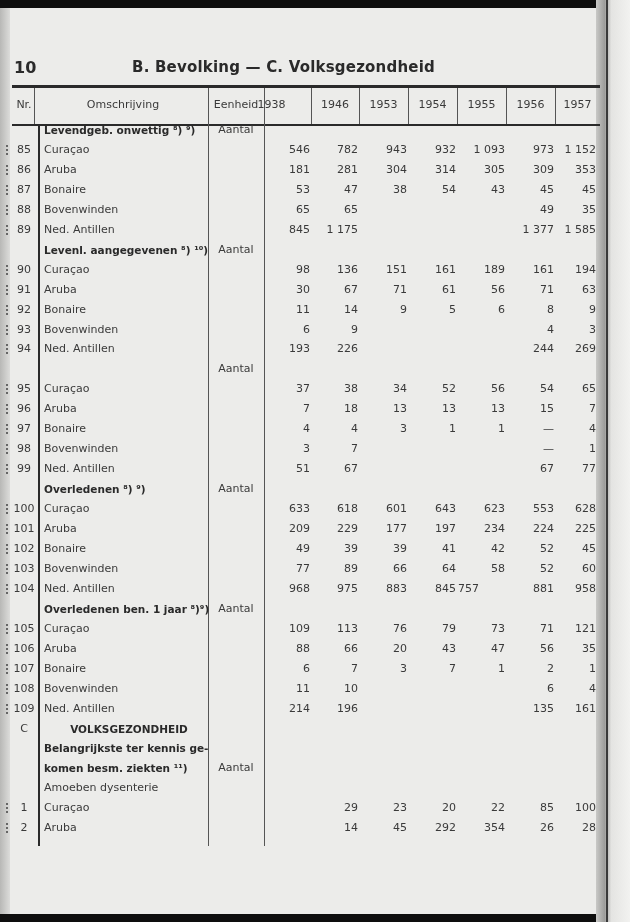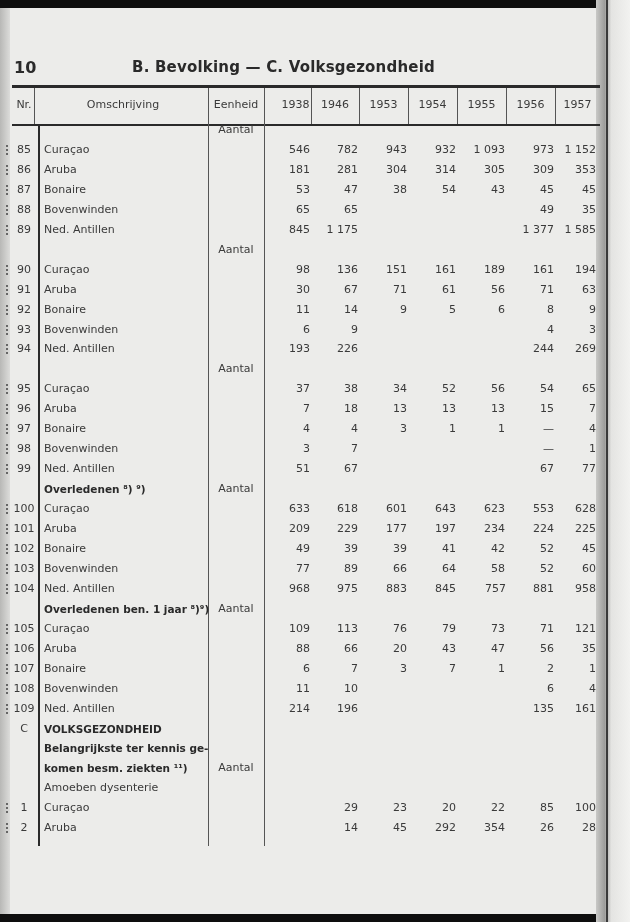--- a/index.html
+++ b/index.html
@@ -67,31 +67,32 @@
 <div class="vline" style="left:311px;top:88px;height:36px;"></div>
 <div class="vline" style="left:359px;top:88px;height:36px;"></div>
 <div class="vline" style="left:408px;top:88px;height:36px;"></div>
 <div class="vline" style="left:457px;top:88px;height:36px;"></div>
 <div class="vline" style="left:506px;top:88px;height:36px;"></div>
 <div class="vline" style="left:555px;top:88px;height:36px;"></div>
 
 <div class="hdr" style="left:12px;width:24px;">Nr.</div>
 <div class="hdr" style="left:38px;width:170px;">Omschrijving</div>
 <div class="hdr" style="left:208px;width:56px;">Eenheid</div>
-<div class="hdr" style="left:272px;width:47px;">1938</div>
+<div class="hdr" style="left:248px;width:47px;">1938</div>
 <div class="hdr" style="left:311px;width:48px;">1946</div>
 <div class="hdr" style="left:359px;width:49px;">1953</div>
 <div class="hdr" style="left:408px;width:49px;">1954</div>
 <div class="hdr" style="left:457px;width:49px;">1955</div>
 <div class="hdr" style="left:506px;width:49px;">1956</div>
 <div class="hdr" style="left:555px;width:45px;">1957</div>
 
 <div id="rows">
     <div class="row" style="top: 120px;">
       <div class="cell nr" style="left: 12px; width: 24px;"></div>
+      <div class="cell desc bold" style="left: 44px;">Levendgeb.  onwettig ⁸) ⁹)</div>
       <div class="cell unit" style="left: 208px; width: 56px;">Aantal</div>
       <div class="cell val" style="left: 262px; width: 48px;"></div>
       <div class="cell val" style="left: 310px; width: 48px;"></div>
       <div class="cell val" style="left: 359px; width: 48px;"></div>
       <div class="cell val" style="left: 408px; width: 48px;"></div>
       <div class="cell val" style="left: 457px; width: 48px;"></div>
       <div class="cell val" style="left: 506px; width: 48px;"></div>
       <div class="cell val" style="left: 548px; width: 48px;"></div>
     </div>
     <div class="row" style="top: 139.95px;">
@@ -154,20 +155,21 @@
       <div class="cell val" style="left: 310px; width: 48px;">1 175</div>
       <div class="cell val" style="left: 359px; width: 48px;"></div>
       <div class="cell val" style="left: 408px; width: 48px;"></div>
       <div class="cell val" style="left: 457px; width: 48px;"></div>
       <div class="cell val" style="left: 506px; width: 48px;">1 377</div>
       <div class="cell val" style="left: 548px; width: 48px;">1 585</div>
     </div>
     <div class="margin-mark" style="top: 224.75px;"></div>
     <div class="row" style="top: 239.7px;">
       <div class="cell nr" style="left: 12px; width: 24px;"></div>
+      <div class="cell desc bold" style="left: 44px;">Levenl.  aangegevenen ⁸) ¹⁰)</div>
       <div class="cell unit" style="left: 208px; width: 56px;">Aantal</div>
       <div class="cell val" style="left: 262px; width: 48px;"></div>
       <div class="cell val" style="left: 310px; width: 48px;"></div>
       <div class="cell val" style="left: 359px; width: 48px;"></div>
       <div class="cell val" style="left: 408px; width: 48px;"></div>
       <div class="cell val" style="left: 457px; width: 48px;"></div>
       <div class="cell val" style="left: 506px; width: 48px;"></div>
       <div class="cell val" style="left: 548px; width: 48px;"></div>
     </div>
     <div class="row" style="top: 259.65px;">
@@ -376,21 +378,21 @@
     </div>
     <div class="margin-mark" style="top: 563.9px;"></div>
     <div class="row" style="top: 578.85px;">
       <div class="cell nr" style="left: 12px; width: 24px;">104</div>
       <div class="cell desc" style="left: 44px;">Ned.  Antillen</div>
       <div class="cell unit" style="left: 208px; width: 56px;"></div>
       <div class="cell val" style="left: 262px; width: 48px;">968</div>
       <div class="cell val" style="left: 310px; width: 48px;">975</div>
       <div class="cell val" style="left: 359px; width: 48px;">883</div>
       <div class="cell val" style="left: 408px; width: 48px;">845</div>
-      <div class="cell val" style="left: 458px; width: 48px;">757</div>
+      <div class="cell val" style="left: 431px; width: 48px;">757</div>
       <div class="cell val" style="left: 506px; width: 48px;">881</div>
       <div class="cell val" style="left: 548px; width: 48px;">958</div>
     </div>
     <div class="margin-mark" style="top: 583.85px;"></div>
     <div class="row" style="top: 598.8px;">
       <div class="cell nr" style="left: 12px; width: 24px;"></div>
       <div class="cell desc bold" style="left: 44px;">Overledenen ben. 1 jaar ⁸)⁹)</div>
       <div class="cell unit" style="left: 208px; width: 56px;">Aantal</div>
       <div class="cell val" style="left: 262px; width: 48px;"></div>
       <div class="cell val" style="left: 310px; width: 48px;"></div>
@@ -460,21 +462,21 @@
       <div class="cell val" style="left: 310px; width: 48px;">196</div>
       <div class="cell val" style="left: 359px; width: 48px;"></div>
       <div class="cell val" style="left: 408px; width: 48px;"></div>
       <div class="cell val" style="left: 457px; width: 48px;"></div>
       <div class="cell val" style="left: 506px; width: 48px;">135</div>
       <div class="cell val" style="left: 548px; width: 48px;">161</div>
     </div>
     <div class="margin-mark" style="top: 703.55px;"></div>
     <div class="row" style="top: 718.5px;">
       <div class="cell nr" style="left: 12px; width: 24px;">C</div>
-      <div class="cell desc bold" style="left: 44px;">VOLKSGEZONDHEID</div>
+      <div class="cell desc bold" style="left: 44px; text-align: center;">VOLKSGEZONDHEID</div>
       <div class="cell unit" style="left: 208px; width: 56px;"></div>
       <div class="cell val" style="left: 262px; width: 48px;"></div>
       <div class="cell val" style="left: 310px; width: 48px;"></div>
       <div class="cell val" style="left: 359px; width: 48px;"></div>
       <div class="cell val" style="left: 408px; width: 48px;"></div>
       <div class="cell val" style="left: 457px; width: 48px;"></div>
       <div class="cell val" style="left: 506px; width: 48px;"></div>
       <div class="cell val" style="left: 548px; width: 48px;"></div>
     </div>
     <div class="row" style="top: 738.45px;">

